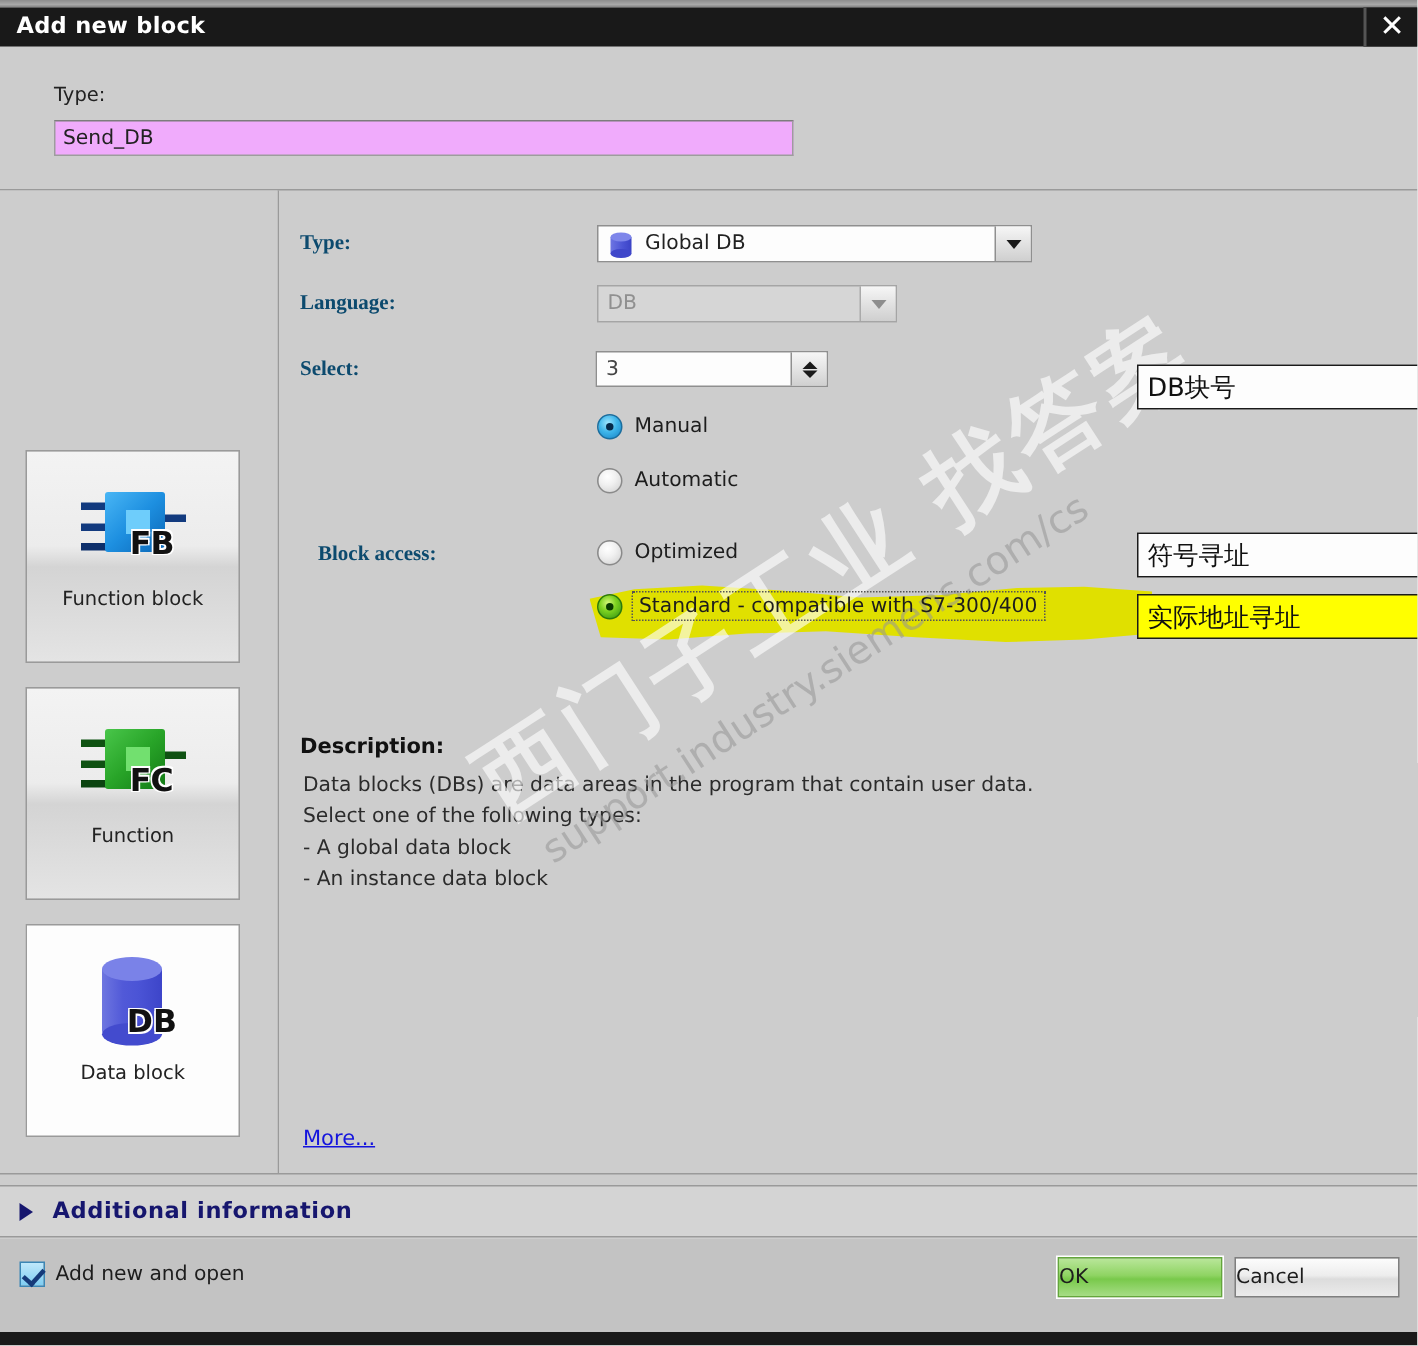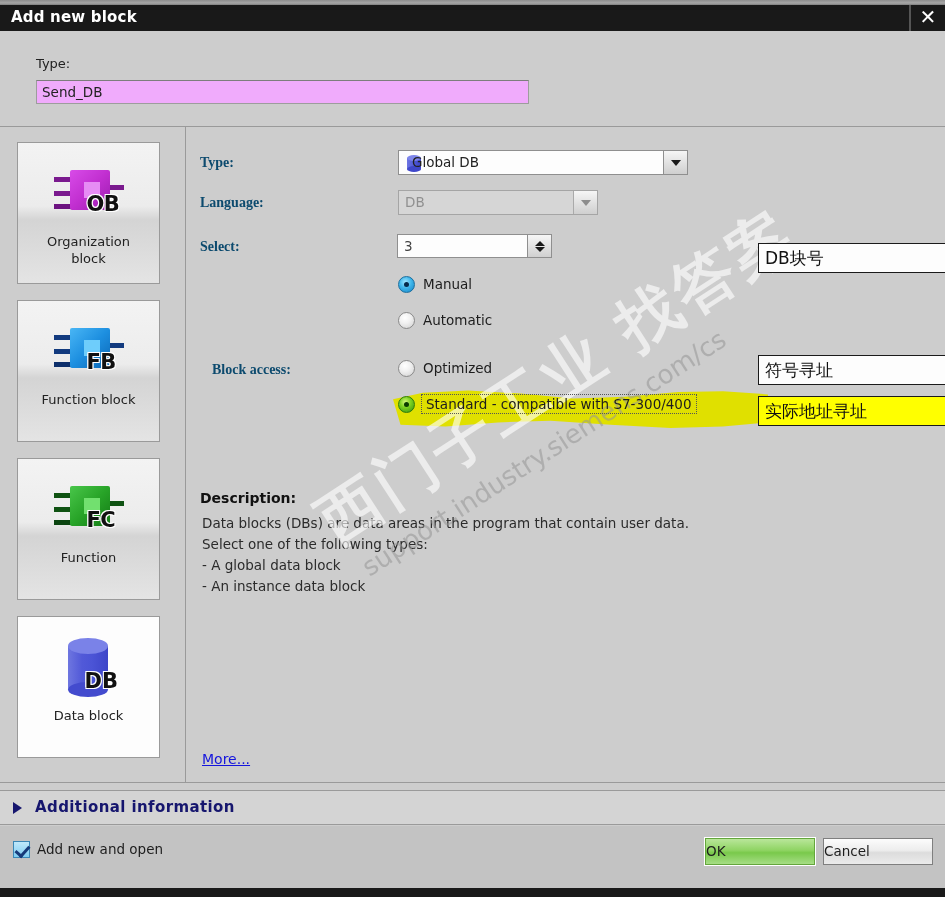--- a/index.html
+++ b/index.html
@@ -384,37 +384,20 @@
 
   <div class="name-label">Type:</div>
   <input class="name-input" value="Send_DB" style="">
 
   <div class="hsep" style="top:126px;"></div>
   <div class="vsep" style="left:185px; top:127px; height:655px;"></div>
   <div class="hsep" style="top:782px;"></div>
 
   <div id="blocklist">
 
-    <div class="block-item" style="top:15px;">
-      <div class="ic">
-        <div class="bg-icon">
-          <div class="pin p1" style="background:#7a1a8e;"></div>
-          <div class="pin p2" style="background:#7a1a8e;"></div>
-          <div class="pin p3" style="background:#6c1380;"></div>
-          <div class="pin p4" style="background:#7a1a8e;"></div>
-          <div class="body" style="background:linear-gradient(135deg,#d84be8 0%,#c12fd0 50%,#9a1cae 100%);"></div>
-          <div class="inner" style="background:#e68cf4;"></div>
-          <div class="tag">OB</div>
-        </div>
-      </div>
-      <div class="lbl">
-        <div>Organization</div>
-        <div>block</div>
-      </div>
-    </div>
 
     <div class="block-item" style="top:173px;">
       <div class="ic">
         <div class="bg-icon">
           <div class="pin p1" style="background:#123a7e;"></div>
           <div class="pin p2" style="background:#123a7e;"></div>
           <div class="pin p3" style="background:#0d2f6b;"></div>
           <div class="pin p4" style="background:#123a7e;"></div>
           <div class="body" style="background:linear-gradient(135deg,#49b6f5 0%,#1d8fe0 50%,#0b66b5 100%);"></div>
           <div class="inner" style="background:#6ecdfb;"></div>
@@ -460,21 +443,21 @@
 
   <div id="form">
 
     <div class="f-label" style="left:14px; top:28px;">Type:</div>
     <div class="combo" style="left:212px; top:23px; width:290px;">
       <div class="db-mini">
         <div class="c"></div>
           <div class="t"></div>
           <div class="b"></div>
       </div>
-      <div class="txt" style="left:13px;">Global DB</div>
+      <div class="txt" style="left:31px;">Global DB</div>
       <div class="arrowbox">
           <span class="tri-down"></span>
         </div>
     </div>
 
     <div class="f-label" style="left:14px; top:68px;">Language:</div>
     <div class="combo disabled" style="left:212px; top:63px; width:200px;">
       <div class="txt">DB</div>
       <div class="arrowbox">
           <span class="tri-down dim"></span>

